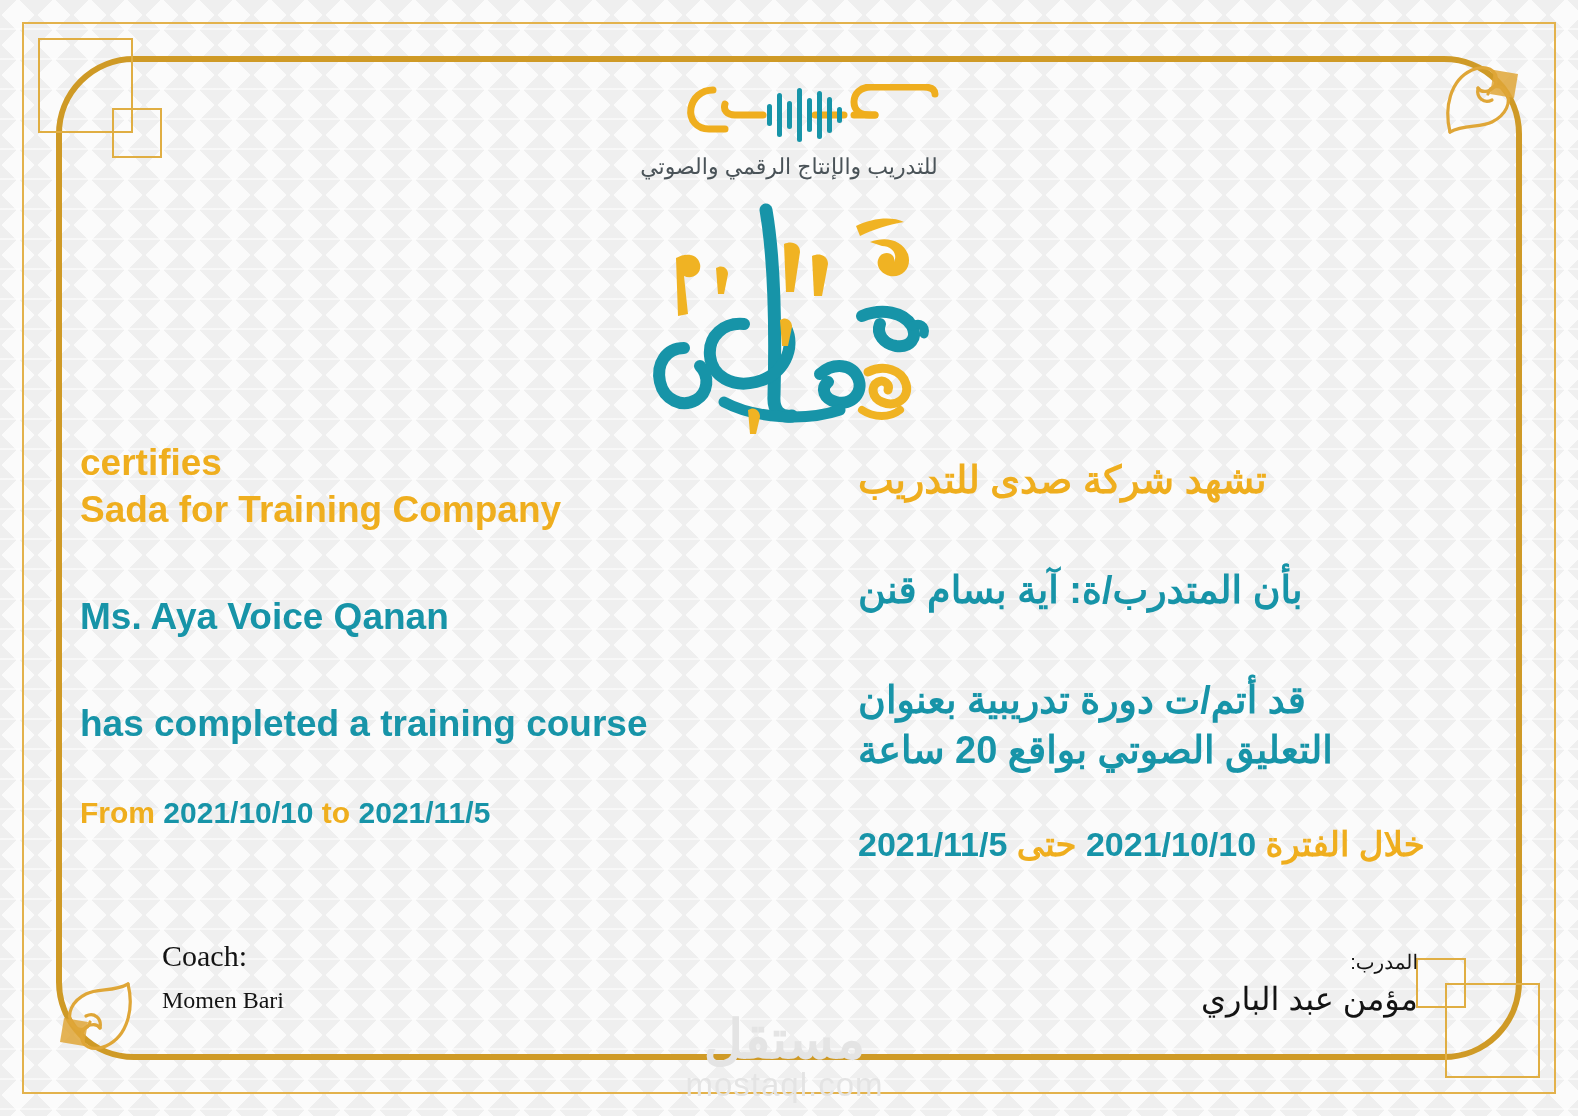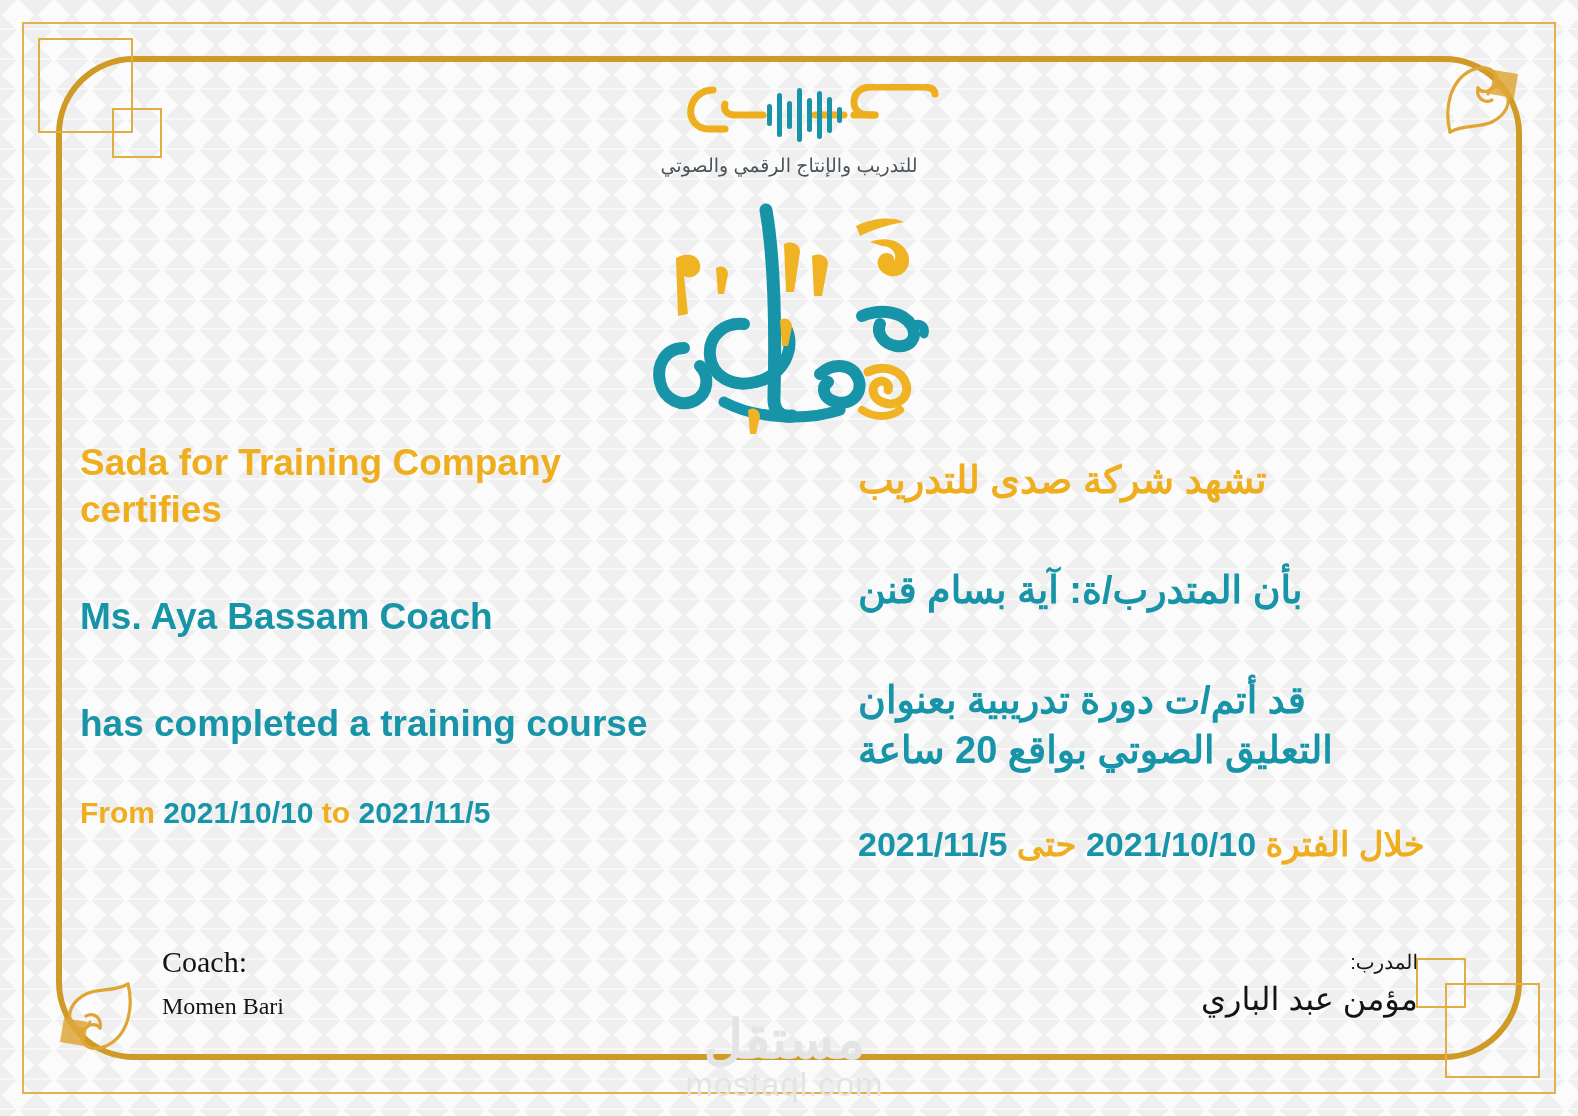--- a/index.html
+++ b/index.html
@@ -93,21 +93,21 @@
   
   .logo-wrap {
     position: absolute;
     left: 0; right: 0;
     top: 84px;
     text-align: center;
   }
   .logo-mark { display: inline-block; }
   .logo-tag {
     margin-top: 4px;
-    font-size: 19px;
+    font-size: 22px;
     color: #4a5358;
     direction: rtl;
     letter-spacing: 0.2px;
   }
 
   
   .shahada {
     position: absolute;
     left: 0; right: 0;
     top: 196px;
@@ -164,21 +164,21 @@
 
   
   .sig-en {
     position: absolute;
     left: 162px;
     top: 935px;
     text-align: left;
     font-family: "Liberation Serif", serif;
     color: #141414;
   }
-  .sig-en .lbl  { font-size: 30px; margin: 10px 0 14px 0; }
+  .sig-en .lbl  { font-size: 30px; margin: 4px 0 14px 0; }
   .sig-en .name { font-size: 24px; margin: 0; }
 
   .sig-ar {
     position: absolute;
     right: 160px;
     top: 938px;
     text-align: right;
     direction: rtl;
     color: #141414;
   }
@@ -310,26 +310,26 @@
         <path d="M124 214 C130 210, 136 214, 136 221 L132 238 L126 238 Z"></path>
 
         <path d="M244 176 C260 168, 278 174, 282 188 C286 202, 272 212, 258 206
                  C248 202, 246 190, 254 186 C260 183, 266 188, 264 194" fill="none" stroke="#f0b323" stroke-width="9" stroke-linecap="round"></path>
         <path d="M238 214 C250 222, 266 222, 276 214" fill="none" stroke="#f0b323" stroke-width="8" stroke-linecap="round"></path>
       </g>
     </svg>
   </div>
 
   <div class="col-en">
+    <p class="en-line gold">certifies</p>
     <p class="en-line gold">Sada for Training Company</p>
-    <p class="en-line gold">certifies</p>
 
     <div class="gap-lg"></div>
 
-    <p class="en-line teal">Ms. Aya Bassam Coach</p>
+    <p class="en-line teal">Ms. Aya Voice Qanan</p>
 
     <div class="gap-lg"></div>
 
     <p class="en-line teal">has completed a training course</p>
 
     <div class="gap-md"></div>
 
     <p class="en-dates"><span class="gold">From</span><span class="teal"> </span><span class="teal">2021/10/10</span><span class="gold"> </span><span class="gold">to</span><span class="teal"> </span><span class="teal">2021/11/5</span></p>
   </div>
 

